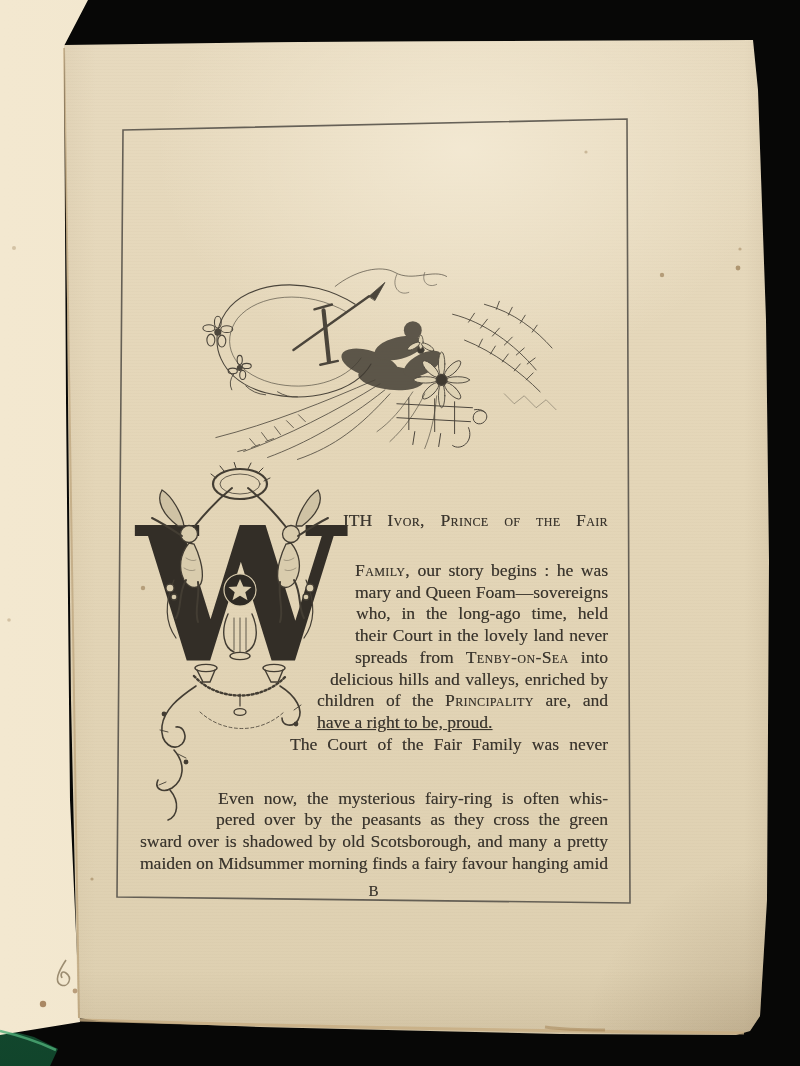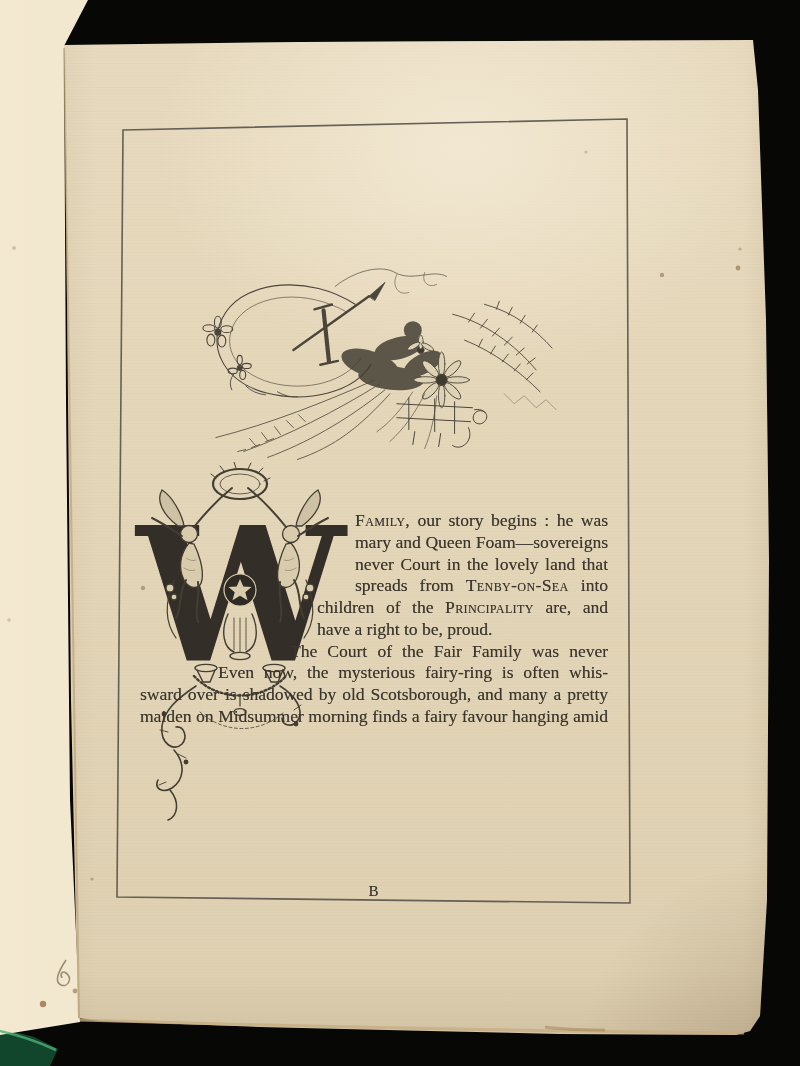--- a/index.html
+++ b/index.html
@@ -237,27 +237,31 @@
         <path d="M66,250 C90,272 126,272 150,250" stroke-width="1" stroke-dasharray="3,2.5" opacity="0.8"></path>
         <path d="M34,270 l-8,-2 M44,292 l8,4 M32,320 l-7,3 M160,248 l7,-5" stroke-width="0.9"></path>
         <circle cx="52" cy="300" r="1.6" fill="#433d33"></circle>
           <circle cx="30" cy="252" r="1.6" fill="#433d33"></circle>
         <circle cx="162" cy="262" r="1.6" fill="#433d33"></circle>
       </g>
     </g>
   </svg>
 
   <div class="text-block">
-    <div class="tline" style="padding-left: 215px;"><span class="sc">Family,</span><span> our story begins : he was</span></div>
+    <div class="tline" style="padding-left: 203px;"><span>ITH </span><span class="sc">Ivor, Prince of the Fair</span></div>
+    <div class="tline" style="padding-left: 215px; margin-top: 28px;"><span class="sc">Family,</span><span> our story begins : he was</span></div>
     <div class="tline" style="padding-left: 215px;"><span>mary and Queen Foam—sovereigns</span></div>
-    <div class="tline" style="padding-left: 215px;"><span>never Court in the lovely land that</span></div>
+    <div class="tline" style="padding-left: 216px;"><span>who, in the long-ago time, held</span></div>
+    <div class="tline" style="padding-left: 215px;"><span>their Court in the lovely land never</span></div>
     <div class="tline" style="padding-left: 215px;"><span>spreads from </span><span class="sc">Tenby-on-Sea</span><span> into</span></div>
+    <div class="tline" style="padding-left: 190px;"><span>delicious hills and valleys, enriched by</span></div>
     <div class="tline" style="padding-left: 177px;"><span>children of the </span><span class="sc">Principality</span><span> are, and</span></div>
-    <div class="tline" style="padding-left: 177px; text-align: center; text-align-last: left;"><span>have a right to be, proud.</span></div>
+    <div class="tline" style="padding-left: 177px; text-align: center; text-align-last: left; text-decoration: underline;"><span>have a right to be, proud.</span></div>
     <div class="tline" style="padding-left: 150px;"><span>The Court of the Fair Family was never</span></div>
-    <div class="tline" style="padding-left: 78px;"><span>Even now, the mysterious fairy-ring is often whis-</span></div>
+    <div class="tline" style="padding-left: 78px; margin-top: 32px;"><span>Even now, the mysterious fairy-ring is often whis-</span></div>
+    <div class="tline" style="padding-left: 76px;"><span>pered over by the peasants as they cross the green</span></div>
     <div class="tline" style="padding-left: 0px;"><span>sward over is shadowed by old Scotsborough, and many a pretty</span></div>
     <div class="tline" style="padding-left: 0px;"><span>maiden on Midsummer morning finds a fairy favour hanging amid</span></div>
   </div>
 
   <div class="signature">B</div>
 
 </div>
 
 </body></html>

